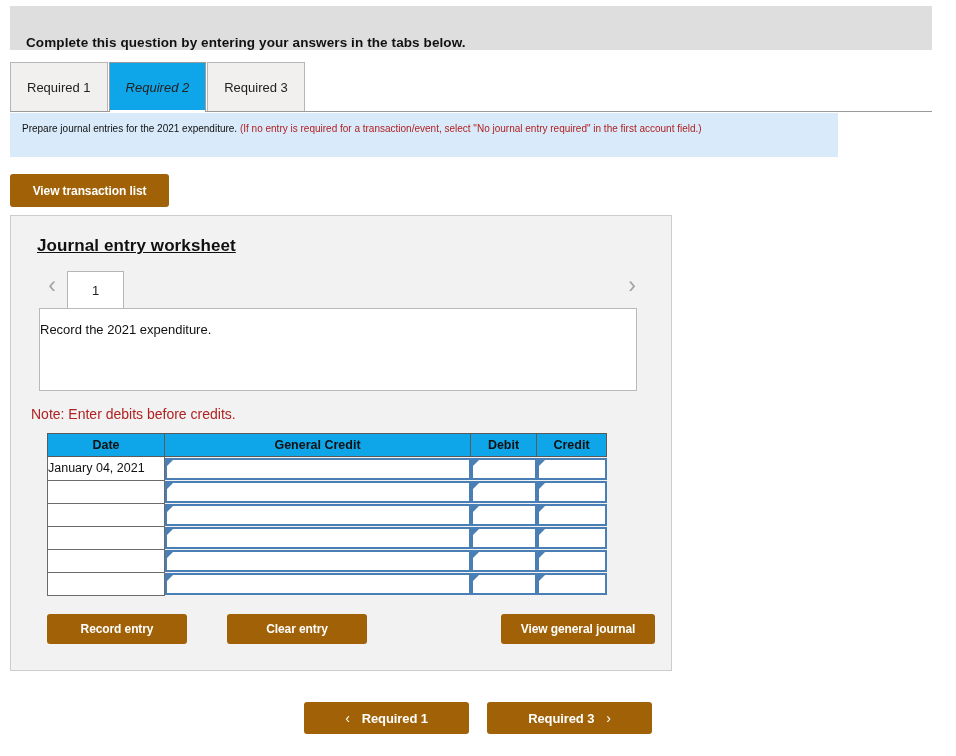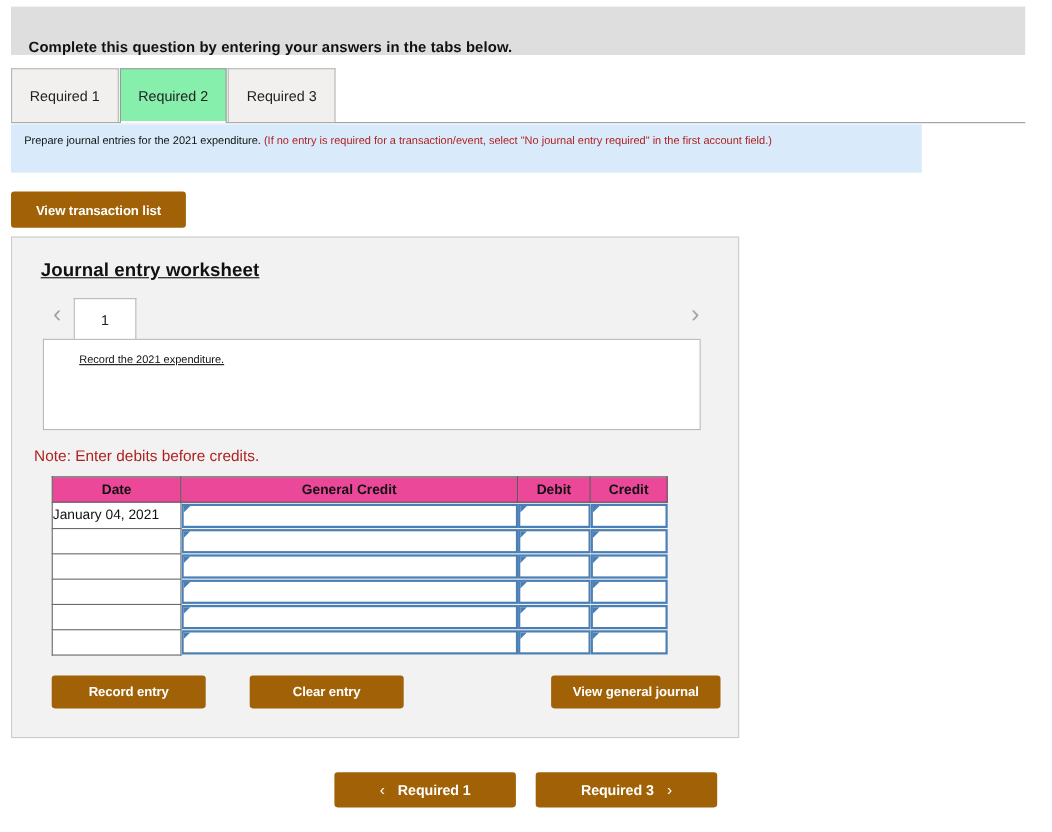--- a/index.html
+++ b/index.html
@@ -54,23 +54,24 @@
     justify-content: center;
     font-size: 13px;
     color: #222222;
     border: 1px solid #b6b6b6;
     border-bottom: none;
     background: #f1f0ee;
     position: relative;
     margin-right: 1px;
   }
   .tab.active {
-    background: #86efac;
+    background: #0ea5e9;
     border-color: #9b9b9b;
     z-index: 3;
+    font-style: italic;
   }
   .tab.active::after {
     content: "";
     position: absolute;
     left: 0; right: 0;
     bottom: -1px;
     height: 2px;
     background: #ffffff;
   }
 
@@ -176,44 +177,43 @@
   .prompt-box {
     position: absolute;
     left: 28px;
     top: 92px;
     width: 598px;
     height: 83px;
     background: #ffffff;
     border: 1px solid #b9b9b9;
   }
   .prompt-text {
-    margin: 13px 0 0 32px;
-    font-size: 10px;
+    margin: 13px 0 0 0;
+    font-size: 13px;
     color: #111111;
-    text-decoration: underline;
   }
 
   .note-line {
     position: absolute;
     left: 20px;
     top: 190px;
     font-size: 14px;
     color: #b02222;
   }
 
   
   .jtable {
     position: absolute;
     left: 36px;
     top: 217px;
     border-collapse: collapse;
     table-layout: fixed;
   }
   .jtable th {
-    background: #ec4899;
+    background: #0ea5e9;
     border: 1px solid #5a5a5a;
     font-size: 12.5px;
     font-weight: bold;
     color: #111111;
     height: 23px;
     padding: 0;
     text-align: center;
   }
   .jtable td {
     border: 1px solid #6a6a6a;

